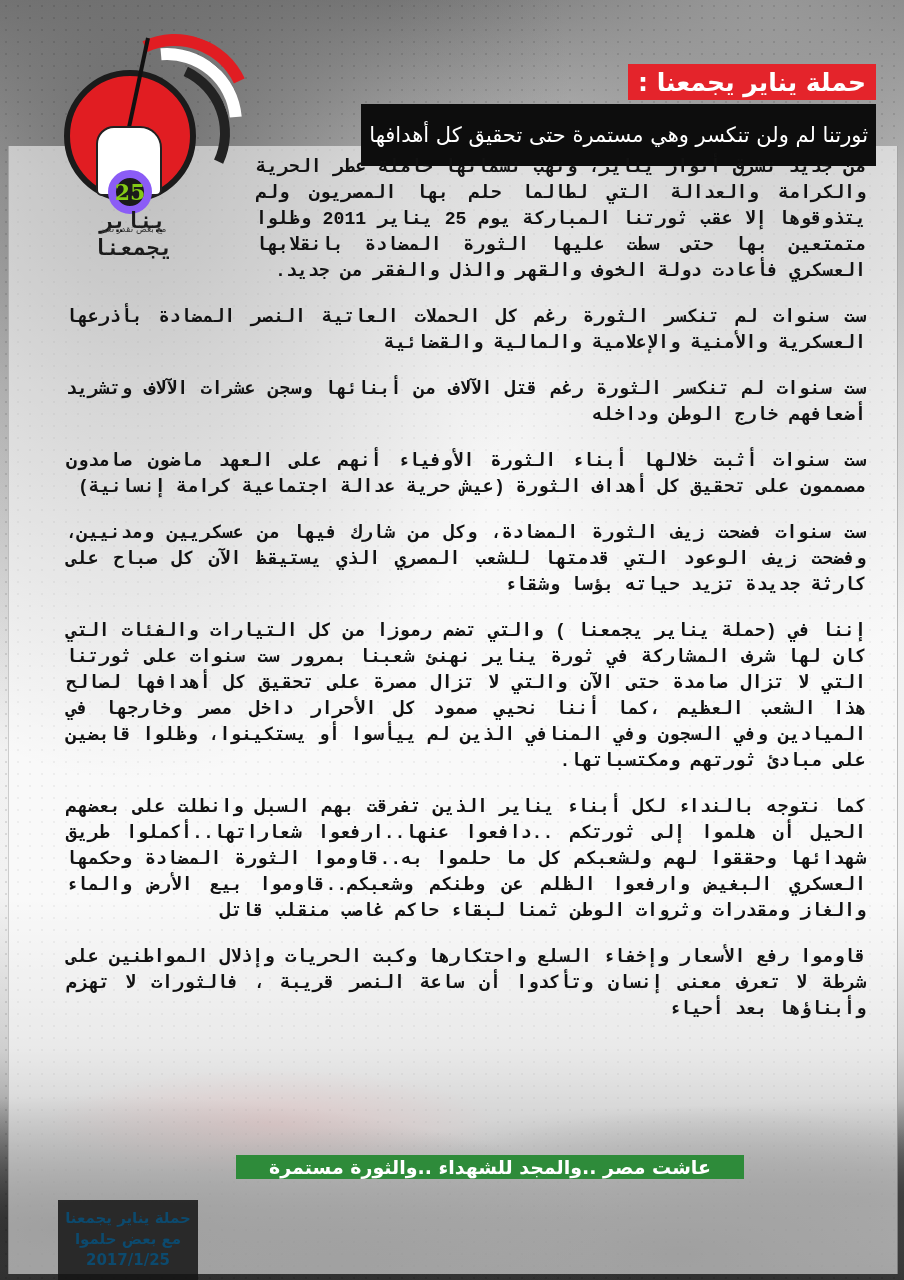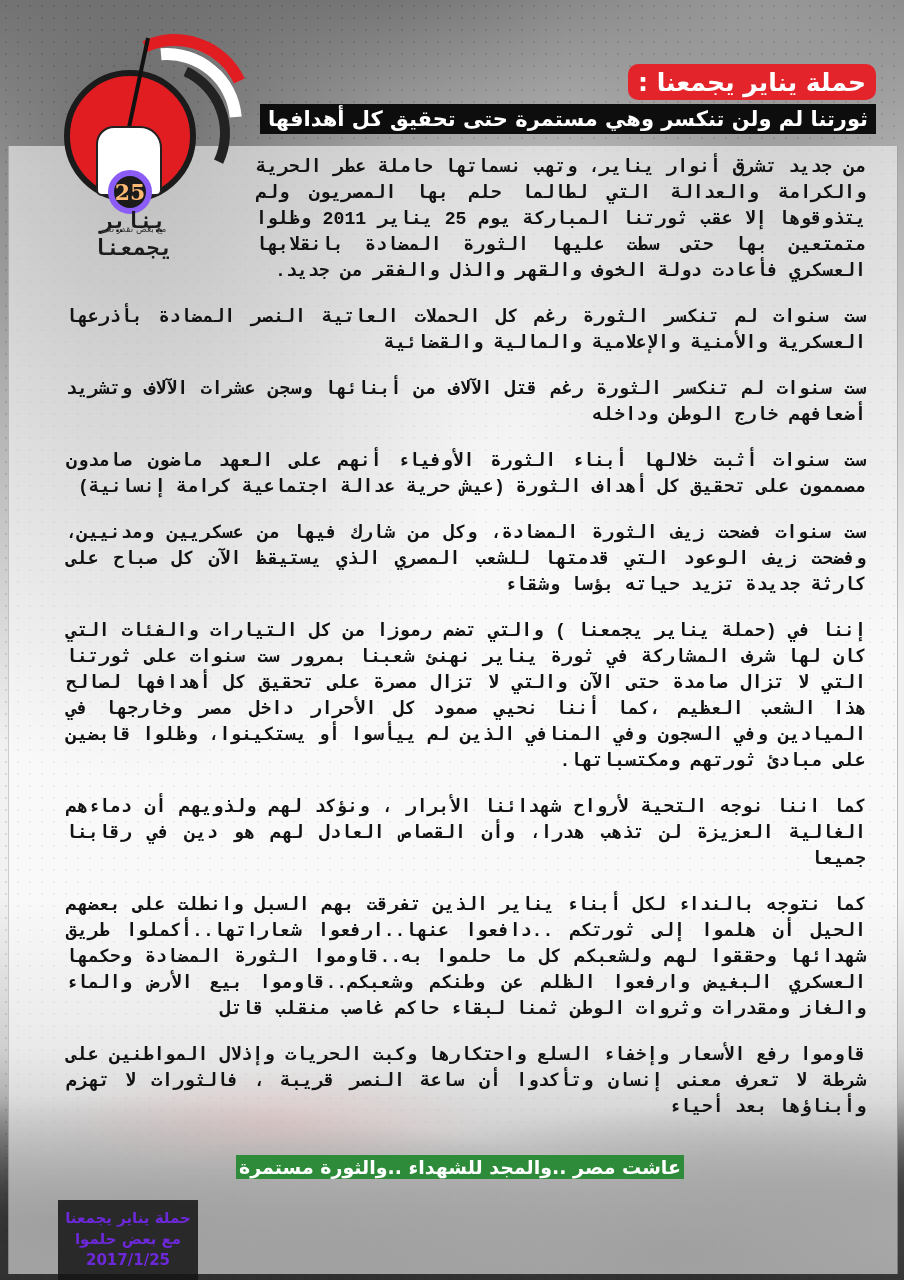--- a/index.html
+++ b/index.html
@@ -45,58 +45,58 @@
     .logo .arc.red { left:40px; top:4px; width:130px; height:130px; border-width:12px; border-top-color:#e11d22; transform:rotate(20deg); }
     .logo .arc.white { left:34px; top:18px; width:126px; height:126px; border-width:12px; border-top-color:#ffffff; border-right-color:transparent; transform:rotate(40deg); }
     .logo .arc.black { left:26px; top:30px; width:126px; height:126px; border-width:10px; border-right-color:#222; transform:rotate(-20deg); }
     .logo .pole { position:absolute; left:88px; top:8px; width:4px; height:110px; background:#111; transform:rotate(12deg); transform-origin:top; }
     .logo .fist {
       position:absolute; left:38px; top:96px; width:66px; height:70px;
       background:#fff; border-radius:18px 22px 6px 6px; border:2px solid #222; box-sizing:border-box;
     }
     .logo .badge25 {
       position:absolute; left:50px; top:140px; width:44px; height:44px; border-radius:50%;
-      background:#1b1b1b; color:#fdba74; font-family:"DejaVu Serif", serif; font-size:22px; font-weight:bold;
-      display:flex; align-items:center; justify-content:center; border:6px solid #8b5cf6; box-sizing:border-box;
+      background:#1b1b1b; color:#84cc16; font-family:"DejaVu Serif", serif; font-size:22px; font-weight:bold;
+      display:flex; align-items:center; justify-content:center; border:8px solid #8b5cf6; box-sizing:border-box;
     }
     .logo .calli {
       position:absolute; left:0; top:178px; width:150px; text-align:center;
       font-family:Liberation Mono, monospace; font-size:22px; color:#1b1b1b; direction:rtl; font-weight:bold;
     }
     .logo .tag {
       position:absolute; left:0; top:194px; width:150px; text-align:center;
       font-size:9px; color:#333; direction:rtl;
     }
     
     .h-red {
       position:absolute; right:28px; top:64px; height:36px; padding:0 10px;
       background:#e4242b; color:#fff; font-size:25px; font-weight:bold;
-      display:flex; align-items:center; direction:rtl; white-space:nowrap;border-radius:10px;
+      display:flex; align-items:center; direction:rtl; white-space:nowrap;
     }
     .h-black {
-      position:absolute; right:28px; top:104px; height:30px; padding:0 8px;
-      background:#0d0d0d; color:#fff; font-size:21px; font-weight:bold;
+      position:absolute; right:28px; top:104px; height:30px; padding:16px 8px;
+      background:#0d0d0d; color:#fff; font-size:21px; font-weight:normal;
       display:flex; align-items:center; direction:rtl; white-space:nowrap;
     }
     
     .body {
       position:absolute; right:38px; top:154px; width:800px;
       direction:rtl; text-align:justify; color:#121212;
       font-size:18.2px; line-height:26px; font-weight:bold;font-family:Liberation Mono, monospace;
     }
     .body p { margin:0 0 20px 0; }
     .body p.first-narrow { padding-left:190px; }
     .slogan {
-      position:absolute; left:236px; top:1155px; width:448px; height:24px;
+      position:absolute; left:236px; top:1155px; width:508px; height:24px;
       background:#2e8b3a; color:#fff; font-size:19px; font-weight:bold;
       display:flex; align-items:center; justify-content:center; direction:rtl; white-space:nowrap;
     }
     .footer-box {
       position:absolute; left:58px; top:1200px; width:140px; height:80px;
-      background:rgba(20,20,20,0.85); color:#6d28d9; direction:rtl; text-align:center;
+      background:rgba(20,20,20,0.85); color:#0c4a6e; direction:rtl; text-align:center;
       font-size:15px; line-height:21px; font-weight:bold; padding-top:8px; box-sizing:border-box;
     }
   </style>
 </head>
 <body>
 
 <div class="bg"></div>
 <div class="bg-crowd"></div>
 <div class="dots"></div>
 <div class="panel"></div>
@@ -116,21 +116,20 @@
 <div class="h-red">حملة يناير يجمعنا :</div>
 <div class="h-black">ثورتنا لم ولن تنكسر وهي مستمرة حتى تحقيق كل أهدافها</div>
 
 <div class="body">
   <p class="first-narrow">من جديد تشرق أنوار يناير، وتهب نسماتها حاملة عطر الحرية والكرامة والعدالة التي لطالما حلم بها المصريون ولم يتذوقوها إلا عقب ثورتنا المباركة يوم 25 يناير 2011 وظلوا متمتعين بها حتى سطت عليها الثورة المضادة بانقلابها العسكري فأعادت دولة الخوف والقهر والذل والفقر من جديد.</p>
   <p>ست سنوات لم تنكسر الثورة رغم كل الحملات العاتية النصر المضادة بأذرعها العسكرية والأمنية والإعلامية والمالية والقضائية</p>
   <p>ست سنوات لم تنكسر الثورة رغم قتل الآلاف من أبنائها وسجن عشرات الآلاف وتشريد أضعافهم خارج الوطن وداخله</p>
   <p>ست سنوات أثبت خلالها أبناء الثورة الأوفياء أنهم على العهد ماضون صامدون مصممون على تحقيق كل أهداف الثورة (عيش حرية عدالة اجتماعية كرامة إنسانية)</p>
   <p>ست سنوات فضحت زيف الثورة المضادة، وكل من شارك فيها من عسكريين ومدنيين، وفضحت زيف الوعود التي قدمتها للشعب المصري الذي يستيقظ الآن كل صباح على كارثة جديدة تزيد حياته بؤسا وشقاء</p>
   <p>إننا في (حملة يناير يجمعنا ) والتي تضم رموزا من كل التيارات والفئات التي كان لها شرف المشاركة في ثورة يناير نهنئ شعبنا بمرور ست سنوات على ثورتنا التي لا تزال صامدة حتى الآن والتي لا تزال مصرة على تحقيق كل أهدافها لصالح هذا الشعب العظيم ،كما أننا نحيي صمود كل الأحرار داخل مصر وخارجها في الميادين وفي السجون وفي المنافي الذين لم ييأسوا أو يستكينوا، وظلوا قابضين على مبادئ ثورتهم ومكتسباتها.</p>
-  <p>كما اننا نوجه التحية لأرواح شهدائنا الأبرار ، ونؤكد لهم ولذويهم أن دماءهم الغالية العزيزة لن تذهب هدرا، وأن القصاص العادل لهم هو دين في رقابنا جميعا</p>
   <p>كما نتوجه بالنداء لكل أبناء يناير الذين تفرقت بهم السبل وانطلت على بعضهم الحيل أن هلموا إلى ثورتكم ..دافعوا عنها..ارفعوا شعاراتها..أكملوا طريق شهدائها وحققوا لهم ولشعبكم كل ما حلموا به..قاوموا الثورة المضادة وحكمها العسكري البغيض وارفعوا الظلم عن وطنكم وشعبكم..قاوموا بيع الأرض والماء والغاز ومقدرات وثروات الوطن ثمنا لبقاء حاكم غاصب منقلب قاتل</p>
   <p>قاوموا رفع الأسعار وإخفاء السلع واحتكارها وكبت الحريات وإذلال المواطنين على شرطة لا تعرف معنى إنسان وتأكدوا أن ساعة النصر قريبة ، فالثورات لا تهزم وأبناؤها بعد أحياء</p>
 </div>
 
 <div class="slogan">عاشت مصر ..والمجد للشهداء ..والثورة مستمرة</div>
 
 <div class="footer-box">
   <div>حملة يناير يجمعنا</div>
   <div>مع بعض حلموا</div>
   <div>2017/1/25</div>

